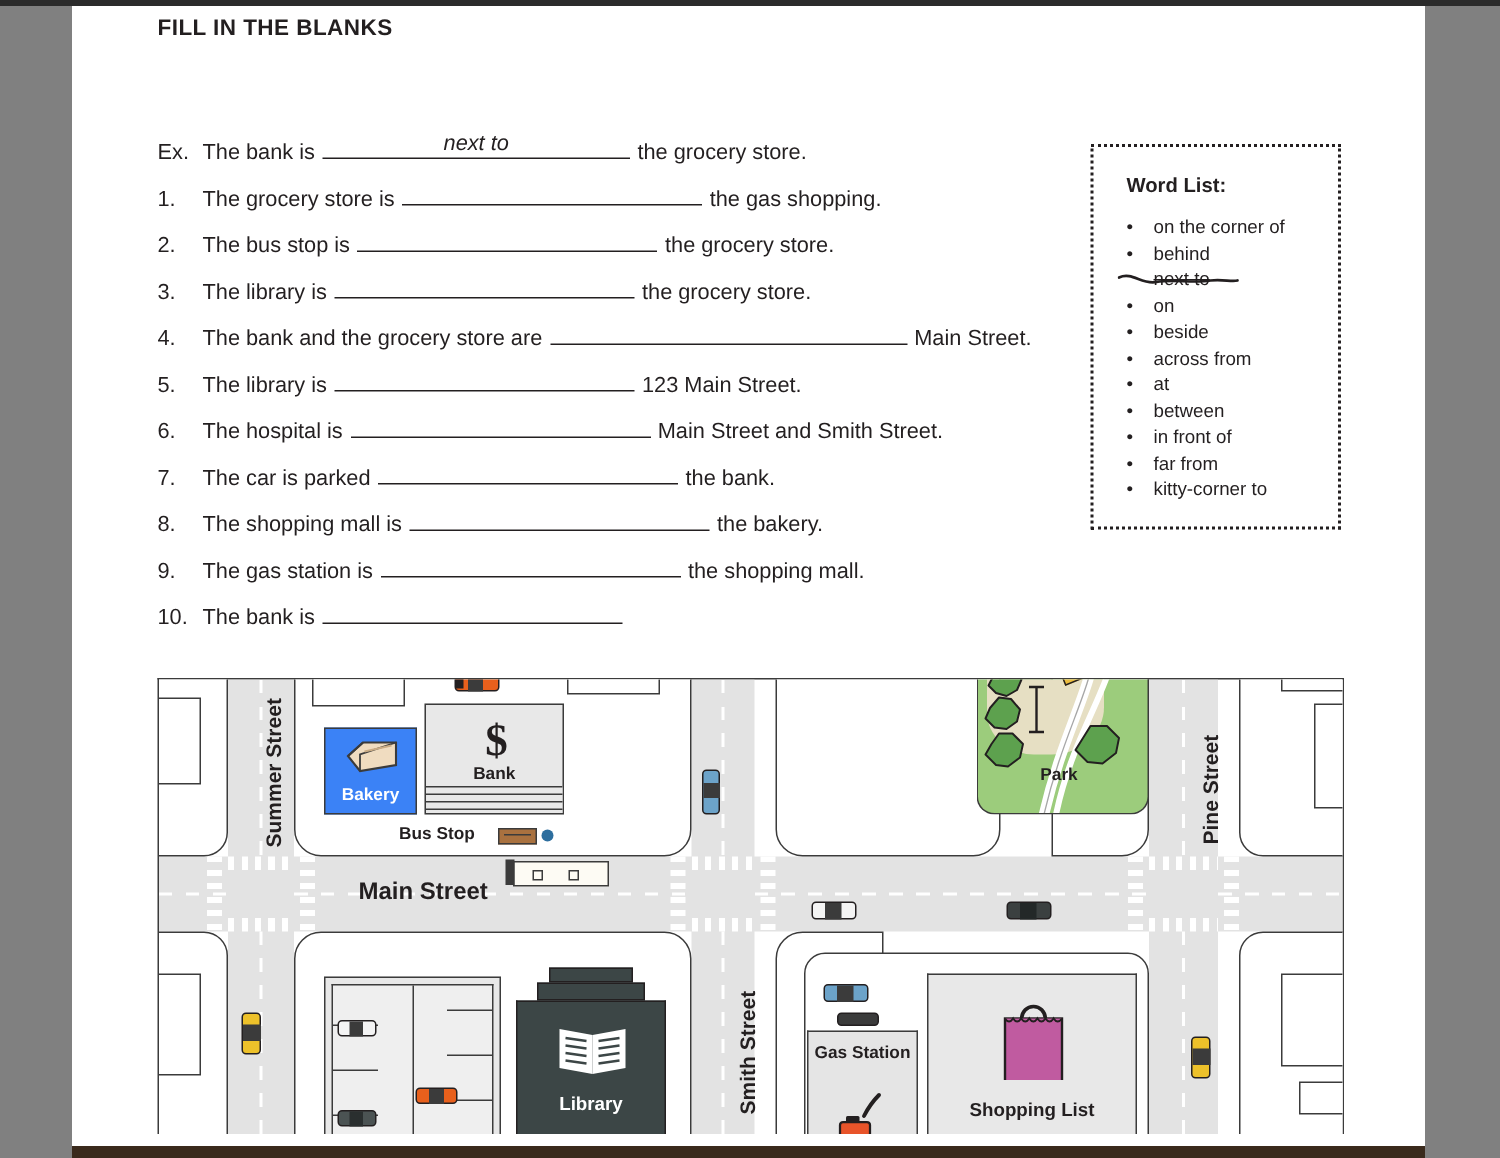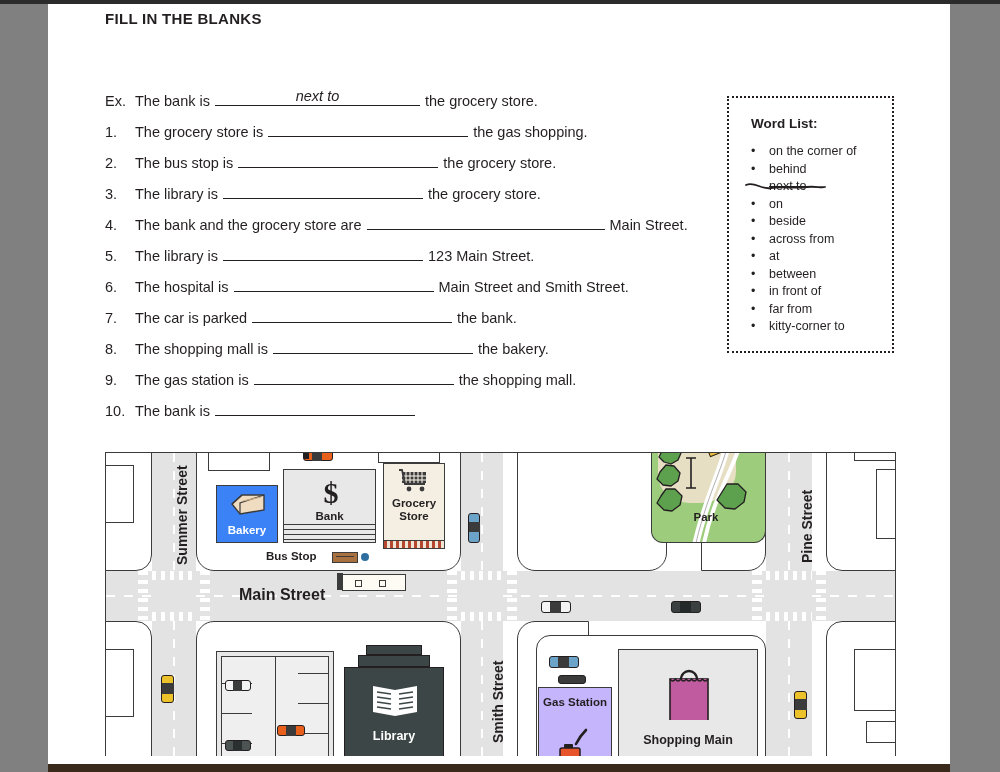--- a/index.html
+++ b/index.html
@@ -310,41 +310,20 @@
         </svg>
         <div class="bldg-label" style="top:40px;">Bank</div>
         <div style="position:absolute;left:0;right:0;bottom:0;height:18px;background:#e8e8e8;">
           <div style="position:absolute;left:0;right:0;top:0px;height:1.3px;background:#3b3b3b;"></div>
           <div style="position:absolute;left:0;right:0;top:5px;height:1.3px;background:#3b3b3b;"></div>
           <div style="position:absolute;left:0;right:0;top:10px;height:1.3px;background:#3b3b3b;"></div>
           <div style="position:absolute;left:0;right:0;top:15px;height:1.3px;background:#3b3b3b;"></div>
         </div>
       </div>
 
-      <div class="bldg" style="left:277px;top:10px;width:62px;height:80px;background:#f5efe3;">
-        <svg width="34" height="24" viewBox="0 0 34 24" style="position:absolute;left:14px;top:5px;">
-          <rect x="4" y="3" width="24" height="11" fill="#3b3b3b"></rect>
-          <g stroke="#f5efe3" stroke-width="1.1">
-            <line x1="8" y1="3" x2="8" y2="14"></line>
-              <line x1="12" y1="3" x2="12" y2="14"></line>
-            <line x1="16" y1="3" x2="16" y2="14"></line>
-              <line x1="20" y1="3" x2="20" y2="14"></line>
-            <line x1="24" y1="3" x2="24" y2="14"></line>
-            <line x1="4" y1="7" x2="28" y2="7"></line>
-              <line x1="4" y1="11" x2="28" y2="11"></line>
-          </g>
-          <path d="M1 1 L4 1 L7 15 L27 15" fill="none" stroke="#3b3b3b" stroke-width="1.8"></path>
-          <circle cx="11" cy="20" r="2.4" fill="#3b3b3b"></circle>
-          <circle cx="24" cy="20" r="2.4" fill="#3b3b3b"></circle>
-        </svg>
-        <div class="bldg-label" style="top:33px;">
-          <span>Grocery<br>Store</span>
-        </div>
-        <div style="position:absolute;left:-1px;right:-1px;bottom:-7px;height:9px;background:repeating-linear-gradient(to right,#b5462f 0 3px,#f0e4d4 3px 6px);border:1.2px solid #3b3b3b;"></div>
-      </div>
 
       <div style="position:absolute;left:226px;top:98px;">
         <div style="position:absolute;left:-66px;top:-1px;font-size:11.5px;font-weight:bold;color:#231f20;white-space:nowrap;">Bus Stop</div>
         <div style="position:absolute;left:0;top:1px;width:26px;height:11px;background:#a9713f;border:1.3px solid #3b3b3b;"></div>
         <div style="position:absolute;left:4px;top:5px;width:18px;height:1.3px;background:#3b3b3b;"></div>
         <div style="position:absolute;left:29px;top:2px;width:8px;height:8px;border-radius:50%;background:#2d6e9e;"></div>
       </div>
 
       <div style="position:absolute;left:236px;top:121px;width:64px;height:17px;background:#fdfbf4;border:1.6px solid #3b3b3b;">
         <div style="position:absolute;left:-6px;top:-1.6px;width:6px;height:17px;background:#3b3b3b;"></div>
@@ -475,38 +454,38 @@
 
       <div class="blockface" style="left:411px;top:168px;width:72px;height:150px;border-radius:18px 0 0 0;"></div>
       <div class="blockface" style="left:430px;top:182px;width:230px;height:136px;border-radius:14px 14px 0 0;"></div>
 
       <div class="car" style="left:443px;top:203px;width:30px;height:12px;">
         <div style="position:absolute;left:0;top:0;width:30px;height:12px;background:#6ca3c9;border:1.5px solid #231f20;border-radius:3px;"></div>
         <div style="position:absolute;left:9px;top:0.5px;width:11px;height:11px;background:#3b3b3b;"></div>
       </div>
       <div style="position:absolute;left:452px;top:222px;width:28px;height:9px;background:#3b3b3b;border:1.4px solid #231f20;border-radius:3px;"></div>
 
-      <div class="bldg" style="left:432px;top:234px;width:74px;height:84px;background:#c4b5fd;border-bottom:none;">
+      <div class="bldg" style="left:432px;top:234px;width:74px;height:84px;background:#e5e5e5;border-bottom:none;">
         <div class="bldg-label" style="top:8px;">
           <span>Gas Station</span>
         </div>
         <svg width="40" height="42" viewBox="0 0 40 42" style="position:absolute;left:17px;top:40px;">
           <path d="M30 2 C 24 8, 22 12, 20 16" stroke="#231f20" stroke-width="2.6" fill="none" stroke-linecap="round"></path>
           <rect x="8" y="16" width="9" height="5" rx="1" fill="#231f20"></rect>
           <rect x="4" y="20" width="20" height="24" rx="2" fill="#e8542a" stroke="#231f20" stroke-width="1.5"></rect>
         </svg>
       </div>
 
       <div class="bldg" style="left:512px;top:196px;width:140px;height:122px;background:#e8e8e8;border-bottom:none;">
         <svg width="56" height="60" viewBox="0 0 56 60" style="position:absolute;left:42px;top:10px;">
           <path d="M20 20 C 20 8, 36 8, 36 20" fill="none" stroke="#231f20" stroke-width="2.4"></path>
           <rect x="9" y="19" width="38" height="44" fill="#c05ba0" stroke="#231f20" stroke-width="1.6"></rect>
           <path d="M9 19 q2.7 4 5.4 0 q2.7 4 5.4 0 q2.7 4 5.4 0 q2.7 4 5.4 0 q2.7 4 5.4 0 q2.7 4 5.4 0 q2.7 4 5.6 0" fill="#c05ba0" stroke="#231f20" stroke-width="1.4"></path>
         </svg>
-        <div class="bldg-label" style="top:84px;font-size:12.5px;">Shopping Main</div>
+        <div class="bldg-label" style="top:84px;font-size:12.5px;">Shopping List</div>
       </div>
 
       <div class="car" style="left:688px;top:238px;width:13px;height:28px;">
         <div style="position:absolute;left:0;top:0;width:13px;height:28px;background:#edc12a;border:1.5px solid #231f20;border-radius:3px;"></div>
         <div style="position:absolute;left:0.5px;top:8px;width:12px;height:11px;background:#3b3b3b;"></div>
       </div>
 
       <div class="car" style="left:435px;top:148px;width:30px;height:12px;">
         <div style="position:absolute;left:0;top:0;width:30px;height:12px;background:#f4f4f4;border:1.5px solid #231f20;border-radius:3px;"></div>
         <div style="position:absolute;left:9px;top:0.5px;width:11px;height:11px;background:#3b3b3b;"></div>

